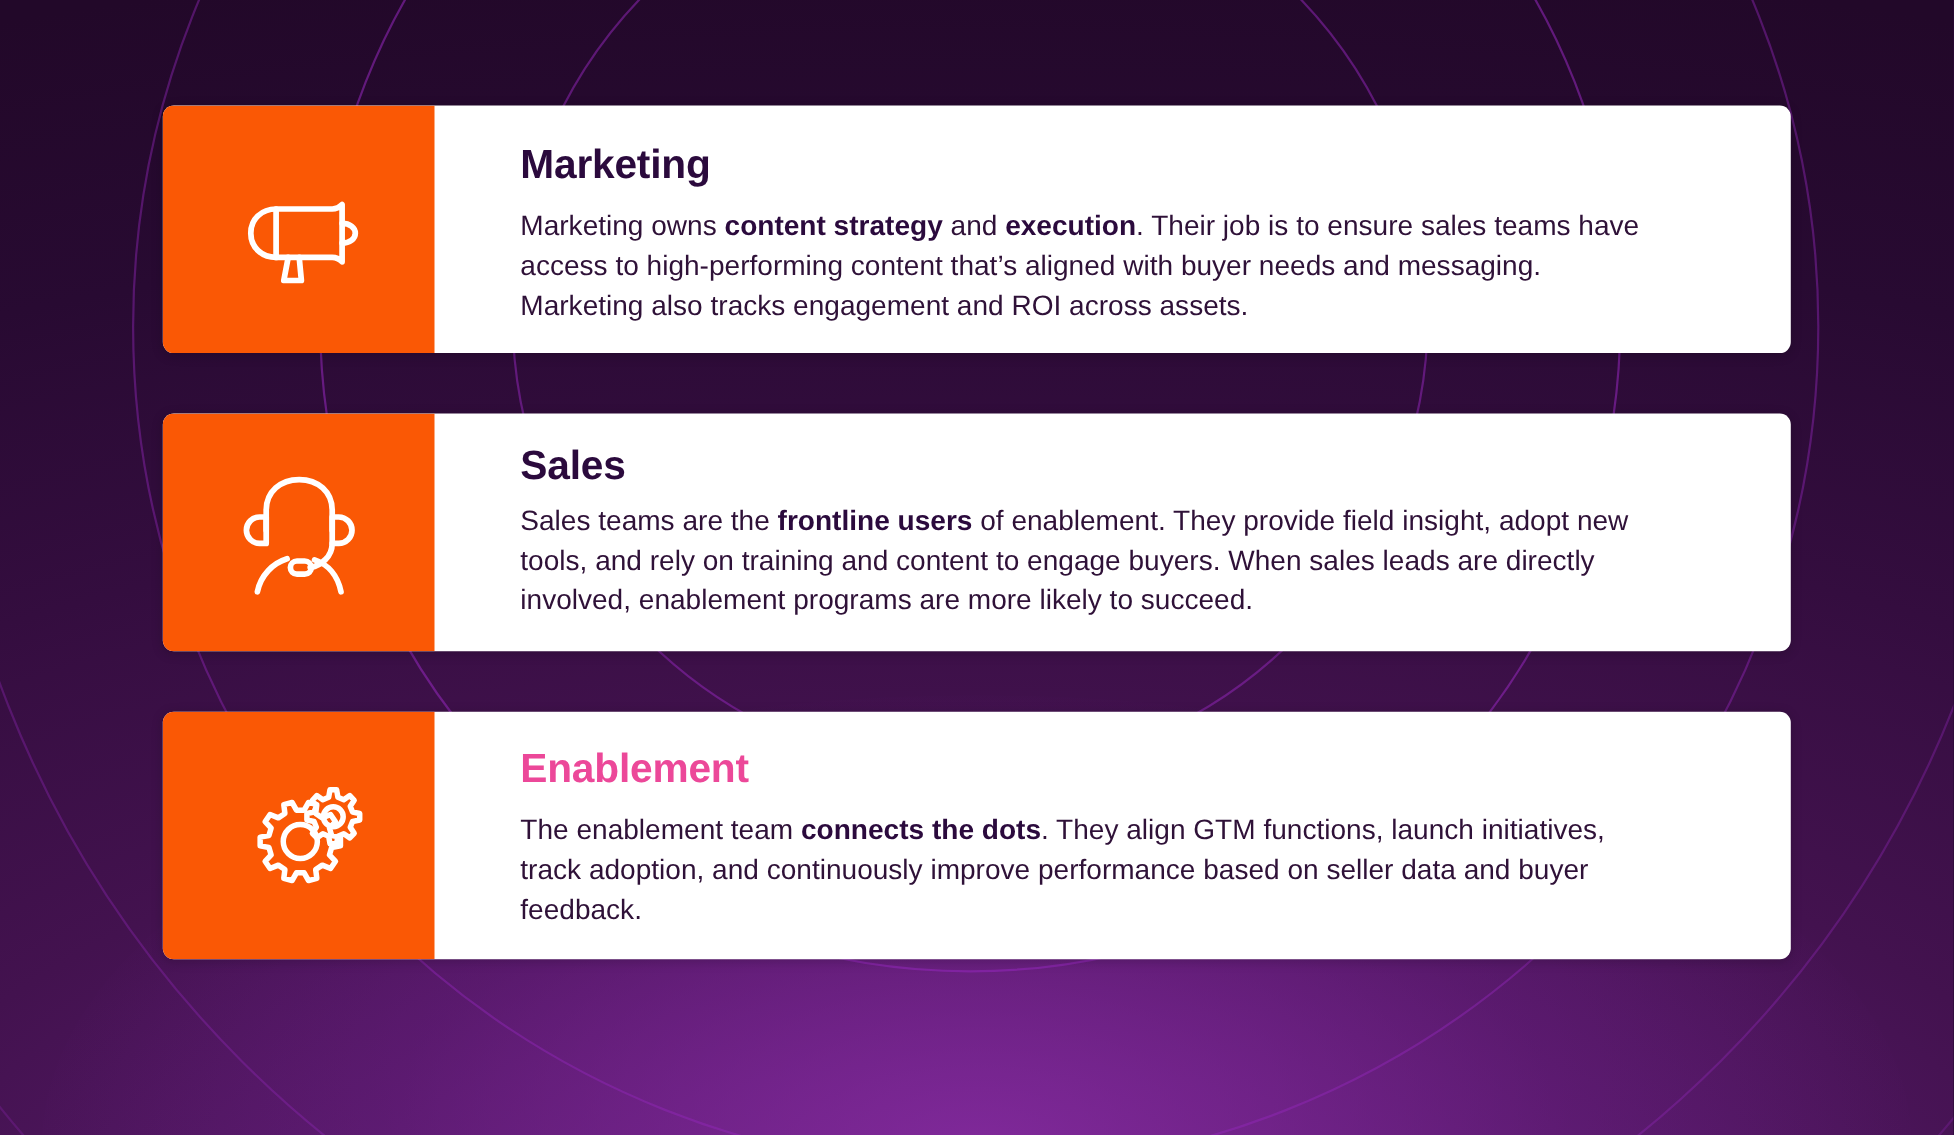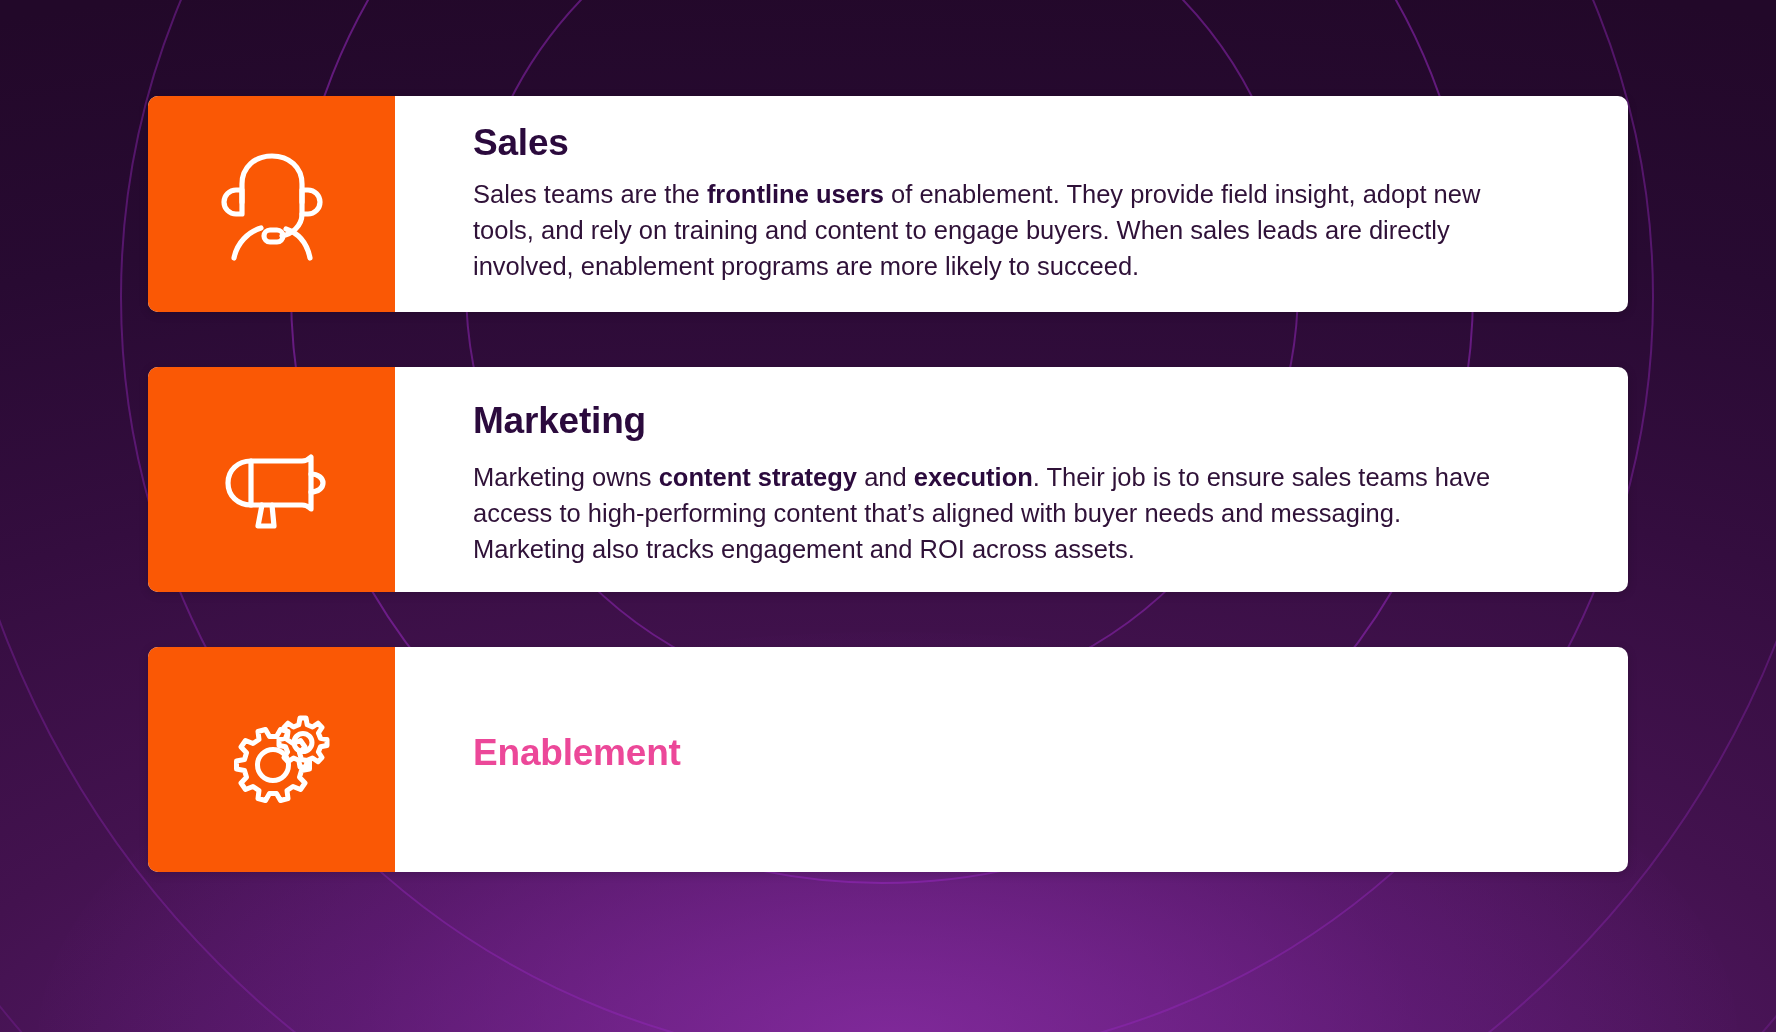--- a/index.html
+++ b/index.html
@@ -123,63 +123,64 @@
 
   <div class="glow-bottom"></div>
   <div class="ring r5"></div>
   <div class="ring r1"></div>
   <div class="ring r2"></div>
   <div class="ring r3"></div>
   <div class="ring r4"></div>
 
   <div id="cards">
 
+    <div class="card marketing">
+      <div class="icon-panel" style="background: rgb(250, 88, 5);">
+        <svg viewBox="0 0 128 128" fill="none" stroke="#ffffff" stroke-width="5.2" stroke-linecap="round" stroke-linejoin="round">
+          <path d="M43 45 H94 C99 45 103 41 103 41 V93 C103 93 99 89 94 89 H43 Z"></path>
+          <path d="M43 45 C30 45 20 54 20 67 C20 80 30 89 43 89"></path>
+          <path d="M103 58 C110 58 115 62 115 67 C115 72 110 76 103 76"></path>
+          <path d="M54 89 L50 110 H66 L64 89"></path>
+        </svg>
+      </div>
+      <div class="card-body">
+        <h2 class="card-title" style="color: rgb(43, 10, 61);">Marketing</h2>
+        <p class="card-text" style="color: rgb(47, 17, 56);">Marketing owns <b>content strategy</b> and <b>execution</b>. Their job is to ensure sales teams have access to high-performing content that’s aligned with buyer needs and messaging. Marketing also tracks engagement and ROI across assets.</p>
+      </div>
+    </div>
+
     <div class="card sales">
       <div class="icon-panel" style="background: rgb(250, 88, 5);">
         <svg viewBox="0 0 128 128" fill="none" stroke="#ffffff" stroke-width="5.2" stroke-linecap="round" stroke-linejoin="round">
           <path d="M34 62 V44 C34 27 47 16 64 16 C81 16 94 27 94 44 V62"></path>
           <path d="M34 50 H28 C21.4 50 16 55.4 16 62 C16 68.6 21.4 74 28 74 H34 Z"></path>
           <path d="M94 50 H100 C106.6 50 112 55.4 112 62 C112 68.6 106.6 74 100 74 H94 Z"></path>
           <path d="M94 74 C94 86 84 94 74 96"></path>
           <rect x="56" y="90" width="19" height="12" rx="6"></rect>
           <path d="M26 118 C29 103 40 92 53 88"></path>
           <path d="M102 118 C99 103 90 93 78 89"></path>
         </svg>
       </div>
       <div class="card-body">
         <h2 class="card-title" style="color: rgb(43, 10, 61);">Sales</h2>
         <p class="card-text" style="color: rgb(47, 17, 56);">Sales teams are the <b>frontline users</b> of enablement. They provide field insight, adopt new tools, and rely on training and content to engage buyers. When sales leads are directly involved, enablement programs are more likely to succeed.</p>
       </div>
     </div>
 
-    <div class="card marketing">
-      <div class="icon-panel" style="background: rgb(250, 88, 5);">
-        <svg viewBox="0 0 128 128" fill="none" stroke="#ffffff" stroke-width="5.2" stroke-linecap="round" stroke-linejoin="round">
-          <path d="M43 45 H94 C99 45 103 41 103 41 V93 C103 93 99 89 94 89 H43 Z"></path>
-          <path d="M43 45 C30 45 20 54 20 67 C20 80 30 89 43 89"></path>
-          <path d="M103 58 C110 58 115 62 115 67 C115 72 110 76 103 76"></path>
-          <path d="M54 89 L50 110 H66 L64 89"></path>
-        </svg>
-      </div>
-      <div class="card-body">
-        <h2 class="card-title" style="color: rgb(43, 10, 61);">Marketing</h2>
-        <p class="card-text" style="color: rgb(47, 17, 56);">Marketing owns <b>content strategy</b> and <b>execution</b>. Their job is to ensure sales teams have access to high-performing content that’s aligned with buyer needs and messaging. Marketing also tracks engagement and ROI across assets.</p>
-      </div>
-    </div>
-
     <div class="card enablement">
       <div class="icon-panel" style="background: rgb(250, 88, 5);">
         <svg viewBox="0 0 128 128" fill="none" stroke="#ffffff" stroke-width="5" stroke-linecap="round" stroke-linejoin="round">
 
           <path d="M50 35.5 L57.5 33.5 L61.5 40.5 L68.5 40.5 L72.5 33.5 L80 35.5 L79 43.5 L85 47.5 L92.5 44.5 L97 51 L91.5 56.8 L93.5 63.5 L101.5 65 L101.5 73 L93.5 74.5 L91.5 81.2 L97 87 L92.5 93.5 L85 90.5 L79 94.5 L80 102.5 L72.5 104.5 L68.5 97.5 L61.5 97.5 L57.5 104.5 L50 102.5 L51 94.5 L45 90.5 L37.5 93.5 L33 87 L38.5 81.2 L36.5 74.5 L28.5 73 L28.5 65 L36.5 63.5 L38.5 56.8 L33 51 L37.5 44.5 L45 47.5 L51 43.5 Z"></path>
           <circle cx="65" cy="69" r="15.5"></circle>
 
           <path d="M92 22 L98 22 L99.2 28.8 L104.5 31 L110 27.2 L114 31.5 L110.4 37 L112.5 42.2 L119 43.5 L119 49.5 L112.5 50.8 L110.4 56 L114 61.5 L110 65.7 L104.5 62 L99.2 64.2 L98 71 L92 71 L90.8 64.2 L85.5 62 L80 65.7 L76 61.5 L79.6 56 L77.5 50.8 L71 49.5 L71 43.5 L77.5 42.2 L79.6 37 L76 31.5 L80 27.2 L85.5 31 L90.8 28.8 Z"></path>
           <circle cx="95" cy="46.5" r="9"></circle>
         </svg>
       </div>
       <div class="card-body">
         <h2 class="card-title" style="color: #ec4899;">Enablement</h2>
+        <p class="card-text" style="color: rgb(47, 17, 56);">The enablement team <b>connects the dots</b>. They align GTM functions, launch initiatives, track adoption, and continuously improve performance based on seller data and buyer feedback.</p>
       </div>
     </div>
 
   </div>
 </div>
 
 </body></html>

